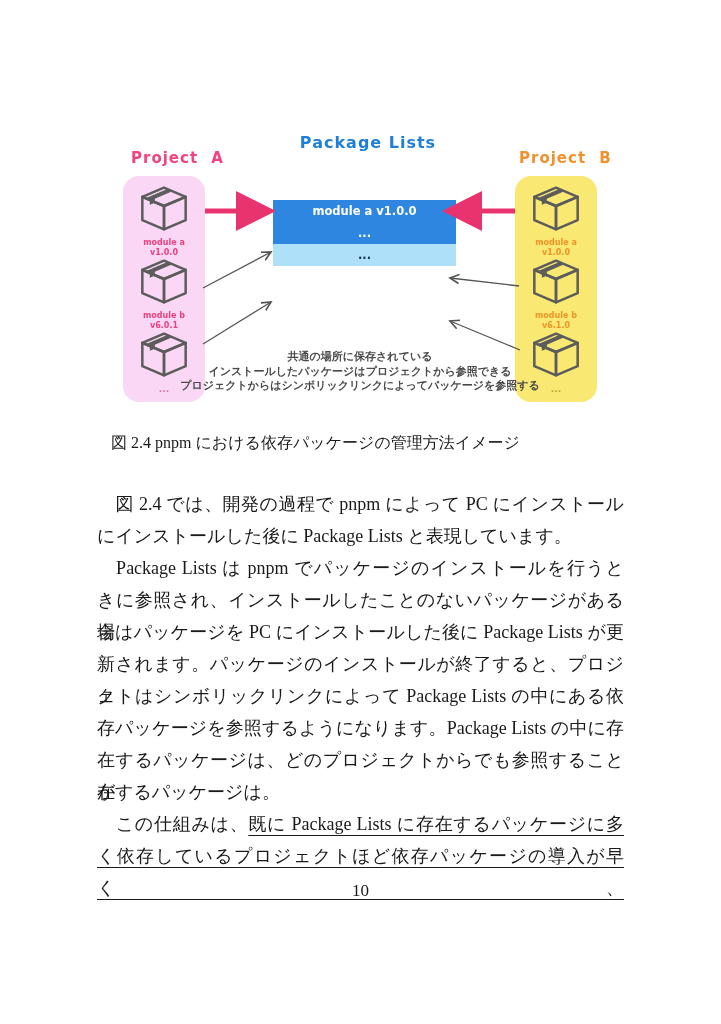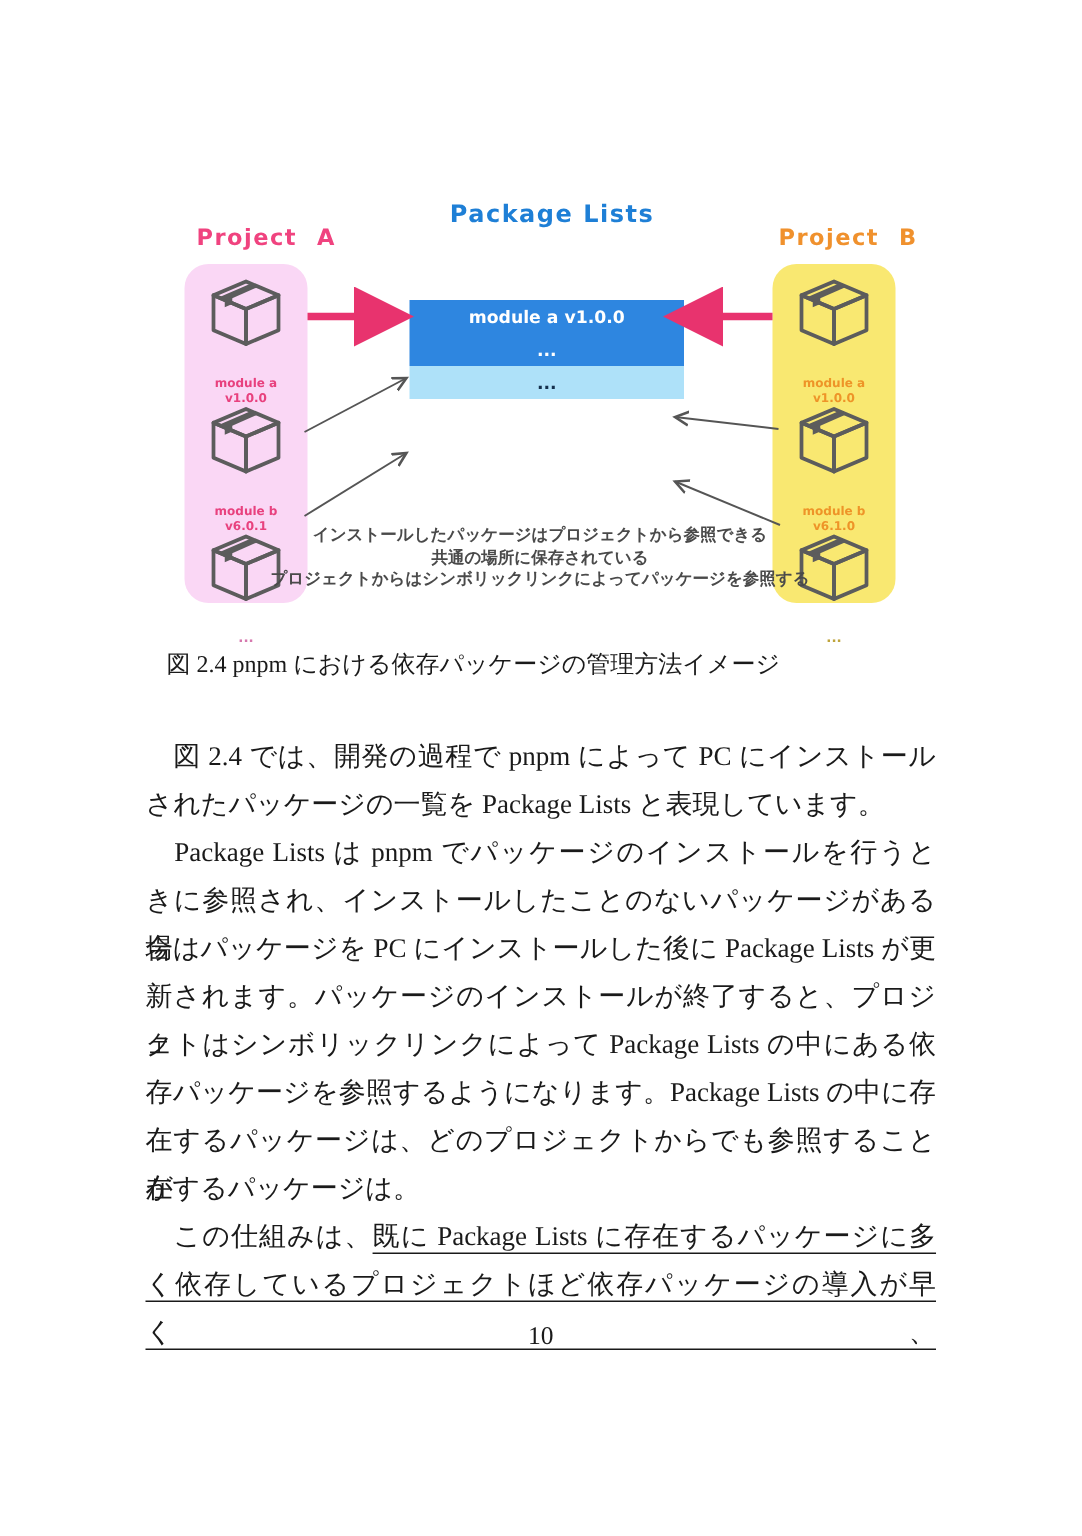--- a/index.html
+++ b/index.html
@@ -20,21 +20,21 @@
     position:absolute; top:176px; width:82px; height:226px; border-radius:16px;
     display:flex; flex-direction:column; align-items:center; justify-content:space-between;
     padding:10px 0 8px 0;
   }
   .proj-a { left:123px; background:#fad7f5; }
   .proj-b { left:515px; background:#f9e871; }
   .module-group { display:flex; flex-direction:column; align-items:center; }
   .box-icon { display:block; }
   .face { fill:none; stroke:#5c5c5c; stroke-width:3; stroke-linejoin:round; }
   .mod-label {
-    margin-top:20px; text-align:center; font-family:"DejaVu Sans",sans-serif;
+    margin-top:7px; text-align:center; font-family:"DejaVu Sans",sans-serif;
     font-weight:bold; font-size:8px; line-height:10px;
   }
   .a-accent { color:#e8417e; }
   .b-accent { color:#ee9428; }
   .dots-a { color:#d678ae; font-size:9px; }
   .dots-b { color:#bfa43c; font-size:9px; }
 
   .pkg-list { position:absolute; left:273px; top:200px; width:183px; }
   .plrow {
     height:22px; display:flex; align-items:center; justify-content:center;
@@ -163,30 +163,30 @@
     </defs>
     <line x1="85" y1="71" x2="146" y2="71" stroke="#e8336e" stroke-width="5" marker-end="url(#mPink)"></line>
     <line x1="395" y1="71" x2="332" y2="71" stroke="#e8336e" stroke-width="5" marker-end="url(#mPink)"></line>
     <line x1="83" y1="148" x2="151" y2="112" stroke="#555555" stroke-width="1.3" marker-end="url(#mGray)"></line>
     <line x1="83" y1="204" x2="151" y2="162" stroke="#555555" stroke-width="1.3" marker-end="url(#mGray)"></line>
     <line x1="399" y1="146" x2="330" y2="138" stroke="#555555" stroke-width="1.3" marker-end="url(#mGray)"></line>
     <line x1="400" y1="210" x2="330" y2="181" stroke="#555555" stroke-width="1.3" marker-end="url(#mGray)"></line>
   </svg>
 
   <div class="diagram-note">
+    <div>共通の場所に保存されている</div>
     <div>インストールしたパッケージはプロジェクトから参照できる</div>
-    <div>共通の場所に保存されている</div>
     <div>プロジェクトからはシンボリックリンクによってパッケージを参照する</div>
   </div>
 
   <div class="caption">図 2.4 pnpm における依存パッケージの管理方法イメージ</div>
 
   <div class="body-text">
     <div class="bl j">　図 2.4 では、開発の過程で pnpm によって PC にインストール</div>
-    <div class="bl">されたパッケージの一覧を Package Lists と表現しています。</div>
+    <div class="bl">にインストールした後に Package Lists と表現しています。</div>
     <div class="bl j">　Package Lists は pnpm でパッケージのインストールを行うと</div>
     <div class="bl j">きに参照され、インストールしたことのないパッケージがある場</div>
     <div class="bl j">合はパッケージを PC にインストールした後に Package Lists が更</div>
     <div class="bl j">新されます。パッケージのインストールが終了すると、プロジェ</div>
     <div class="bl j">クトはシンボリックリンクによって Package Lists の中にある依</div>
     <div class="bl j">存パッケージを参照するようになります。Package Lists の中に存</div>
     <div class="bl j">在するパッケージは、どのプロジェクトからでも参照することが</div>
     <div class="bl">在するパッケージは。</div>
     <div class="bl j">
       <span>　この仕組みは、</span><span class="ul">既に Package Lists に存在するパッケージに多</span>

